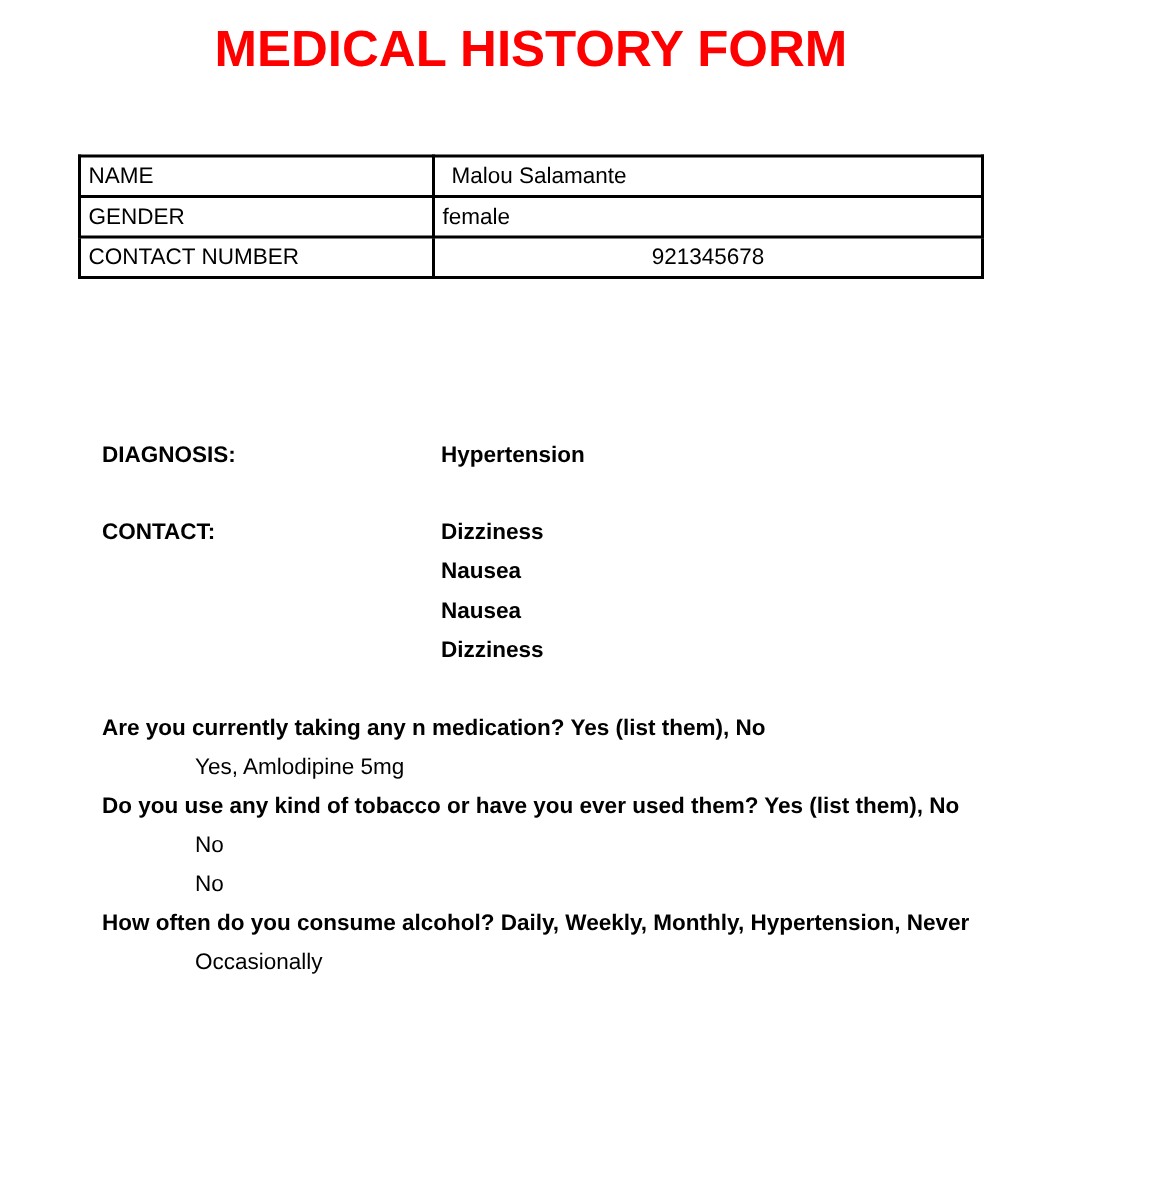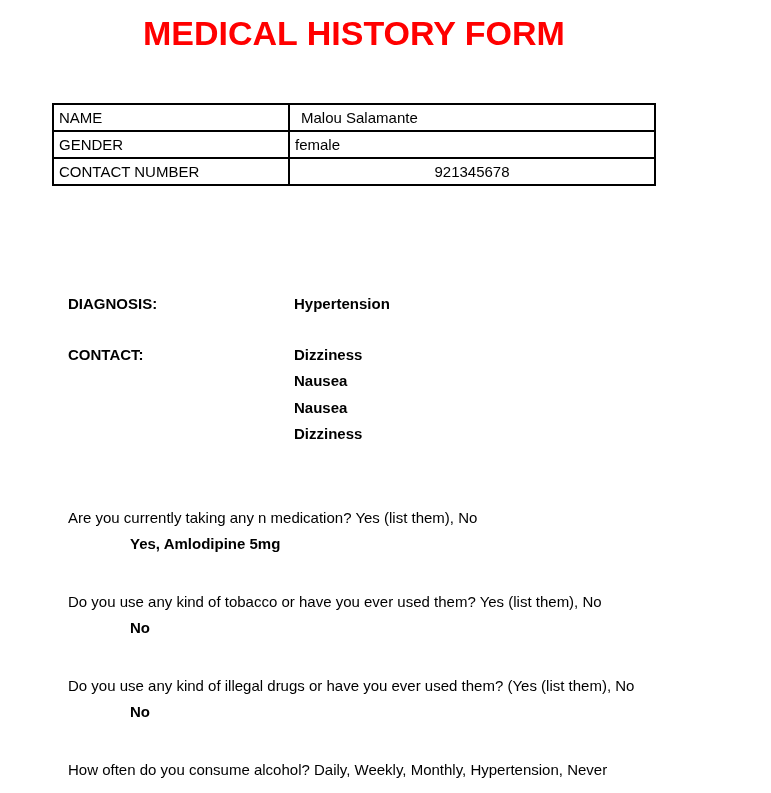--- a/index.html
+++ b/index.html
@@ -60,22 +60,22 @@
 
   .questions {
     position: absolute;
     left: 68px;
     top: 473px;
     width: 695px;
     font-size: 15px;
     line-height: 26px;
     white-space: nowrap;
   }
-  .questions .q { font-weight: 400; margin-top: 32px; }
-  .questions .a { padding-left: 62px; font-weight: 700; }
+  .questions .q { font-weight: 700; }
+  .questions .a { padding-left: 62px; font-weight: 400; }
 </style>
 </head>
 <body>
 
 <div>
 
   <h1 class="title">MEDICAL HISTORY FORM</h1>
 
   <table class="patient-table">
     <tbody>
@@ -110,19 +110,19 @@
   </div>
 
   <div class="questions">
     <div class="q">Are you currently taking any n medication? Yes (list them), No</div>
     <div class="a">Yes, Amlodipine 5mg</div>
 
 
     <div class="q">Do you use any kind of tobacco or have you ever used them? Yes (list them), No</div>
     <div class="a">No</div>
 
-    <div class="q">Do you use any kind of illegal drugs or have you ever used them? (Yes (list them), No</div>
     <div class="a">No</div>
 
     <div class="q">How often do you consume alcohol? Daily, Weekly, Monthly, Hypertension, Never</div>
+    <div class="a">Occasionally</div>
   </div>
 
 </div>
 
 </body></html>

